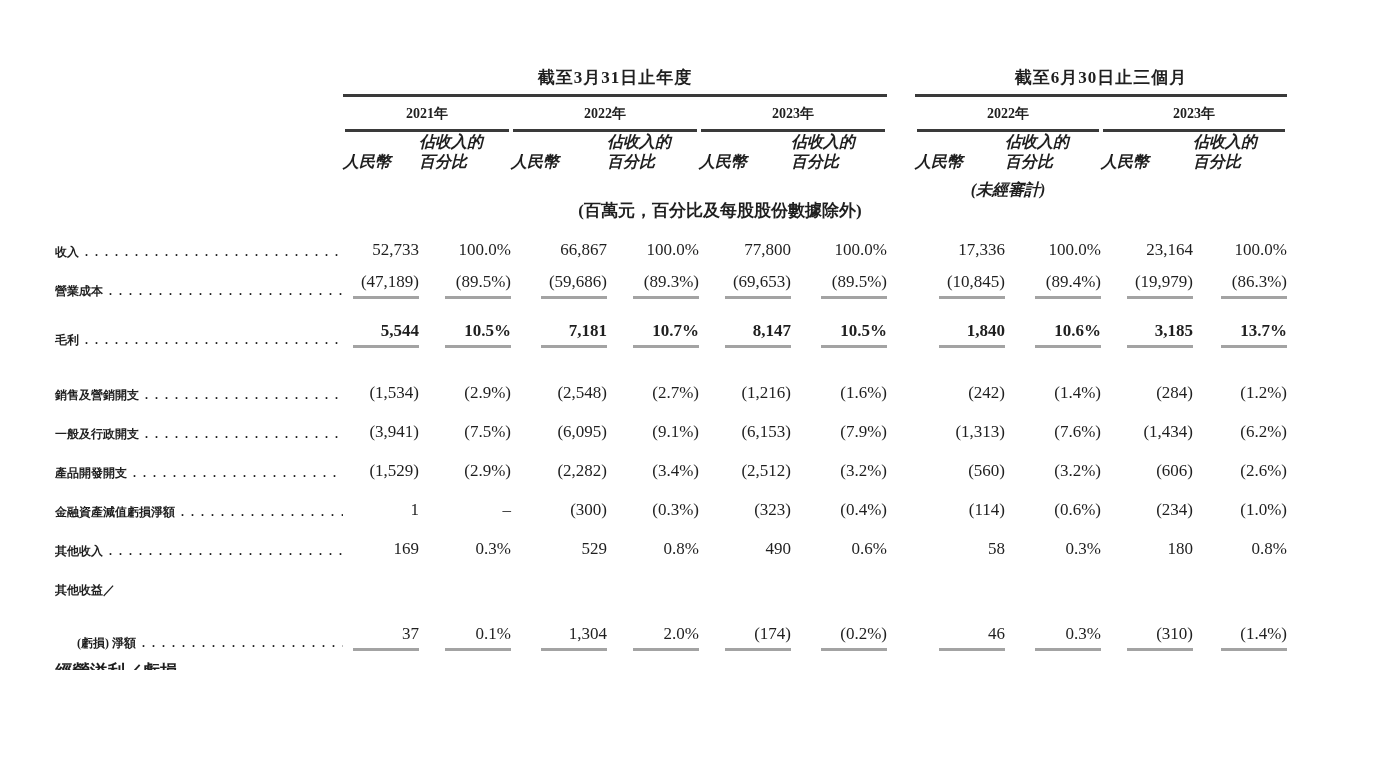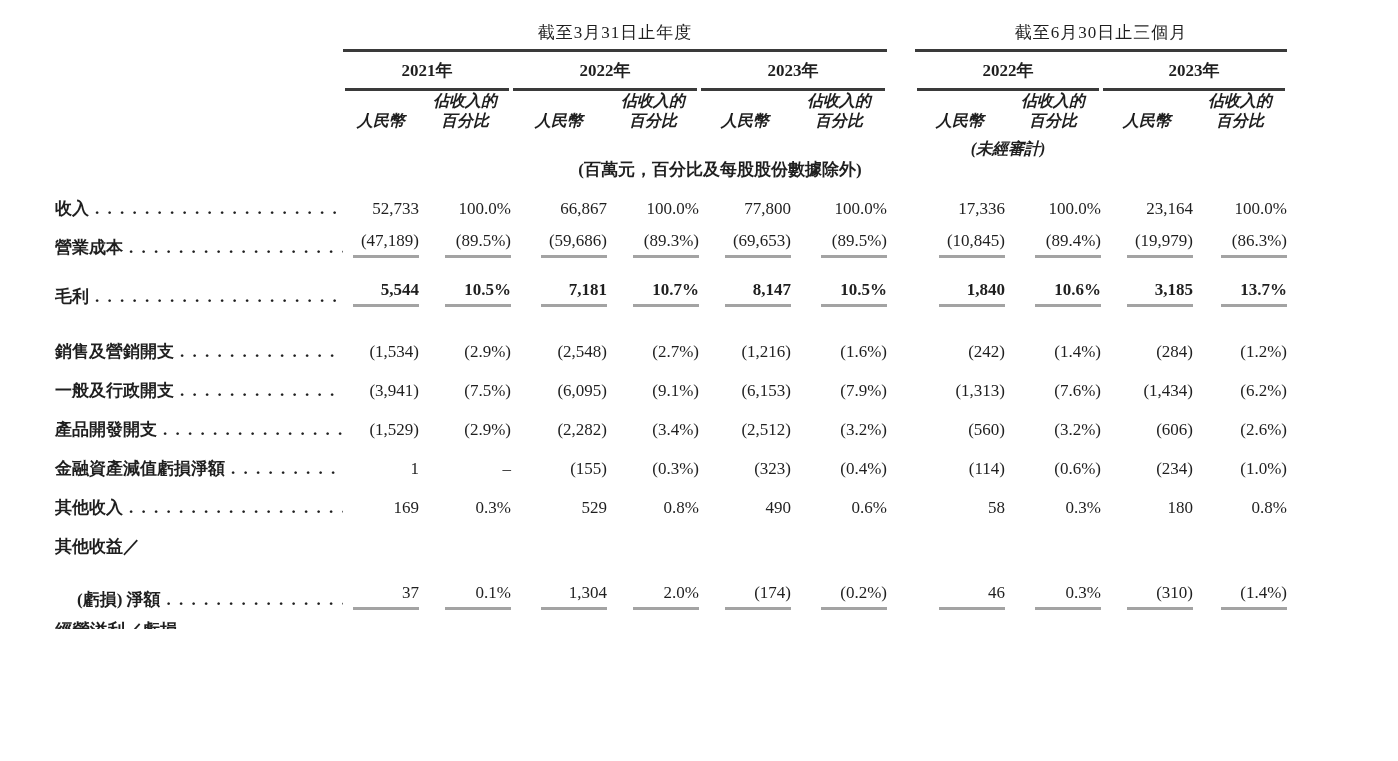--- a/index.html
+++ b/index.html
@@ -16,29 +16,29 @@
   col.c-rmb1{width:76px;}
   col.c-pct1{width:92px;}
   col.c-rmb2{width:96px;}
   col.c-pct2{width:92px;}
   col.c-rmb3{width:92px;}
   col.c-pct3{width:96px;}
   col.c-gap{width:28px;}
   col.c-rmb5{width:92px;}
   col.c-pct5{width:96px;}
   th,td{padding:0;vertical-align:bottom;font-size:17px;line-height:1.25;}
-  .grp-title{font-weight:normal;text-align:center;font-size:17px;letter-spacing:1px;padding-bottom:6px;}
+  .grp-title{font-weight:bold;text-align:center;font-size:17px;letter-spacing:1px;padding-bottom:6px;margin-top:45px;}
   .grp-rule{border-bottom:3px solid #3a3a3a;}
-  .yr{font-weight:bold;text-align:center;font-size:17px;padding:8px 0 6px 0;}
+  .yr{font-weight:bold;text-align:center;font-size:14px;padding:8px 0 6px 0;}
   .yr-rule{border-bottom:3px solid #3a3a3a;margin:0 2px;}
-  .sub{font-style:italic;font-weight:bold;text-align:center;font-size:16px;}
+  .sub{font-style:italic;font-weight:bold;text-align:left;font-size:16px;}
   .unaud{font-style:italic;font-weight:bold;text-align:center;font-size:16px;padding-top:8px;}
   .units .shift{position:relative;left:-95px;}
   tbody td{height:39px;}
-  td.lab{font-weight:bold;font-size:17px;white-space:nowrap;}
+  td.lab{font-weight:bold;font-size:12px;white-space:nowrap;}
   .labflex{display:flex;align-items:baseline;}
   .dots{flex:1;overflow:hidden;white-space:nowrap;font-weight:bold;letter-spacing:2px;padding:0 4px 0 6px;}
   td.num{text-align:right;white-space:nowrap;}
   td.num .v{display:inline-block;min-width:66px;text-align:right;}
   tr.rule td.num .v{border-bottom:3px solid #a3a3a3;padding-bottom:4px;}
   tr.bold td{font-weight:bold;margin-left:12px;}
   tr.padtop td{padding-top:10px;}
   tr.padbot td{padding-bottom:6px;}
   tr.bigpadtop td{padding-top:14px;}
   td.indent .labflex{padding-left:22px;}
@@ -256,21 +256,21 @@
         </tr>
         <tr>
           <td class="lab">
             <div class="labflex">
               <span>金融資產減值虧損淨額</span>
               <span class="dots">. . . . . . . . . . . . . . . . . . . . . . . . . . . . . . . . . . . . . . . . . . . . . . . . . . . . . . . . . . . . </span>
             </div>
           </td>
           <td class="num"><span class="v">1</span></td>
           <td class="num"><span class="v">–</span></td>
-          <td class="num"><span class="v">(155)</span></td>
+          <td class="num"><span class="v">(300)</span></td>
           <td class="num"><span class="v">(0.3%)</span></td>
           <td class="num"><span class="v">(323)</span></td>
           <td class="num"><span class="v">(0.4%)</span></td>
           <td></td>
           <td class="num"><span class="v">(114)</span></td>
           <td class="num"><span class="v">(0.6%)</span></td>
           <td class="num"><span class="v">(234)</span></td>
           <td class="num"><span class="v">(1.0%)</span></td>
         </tr>
         <tr>

